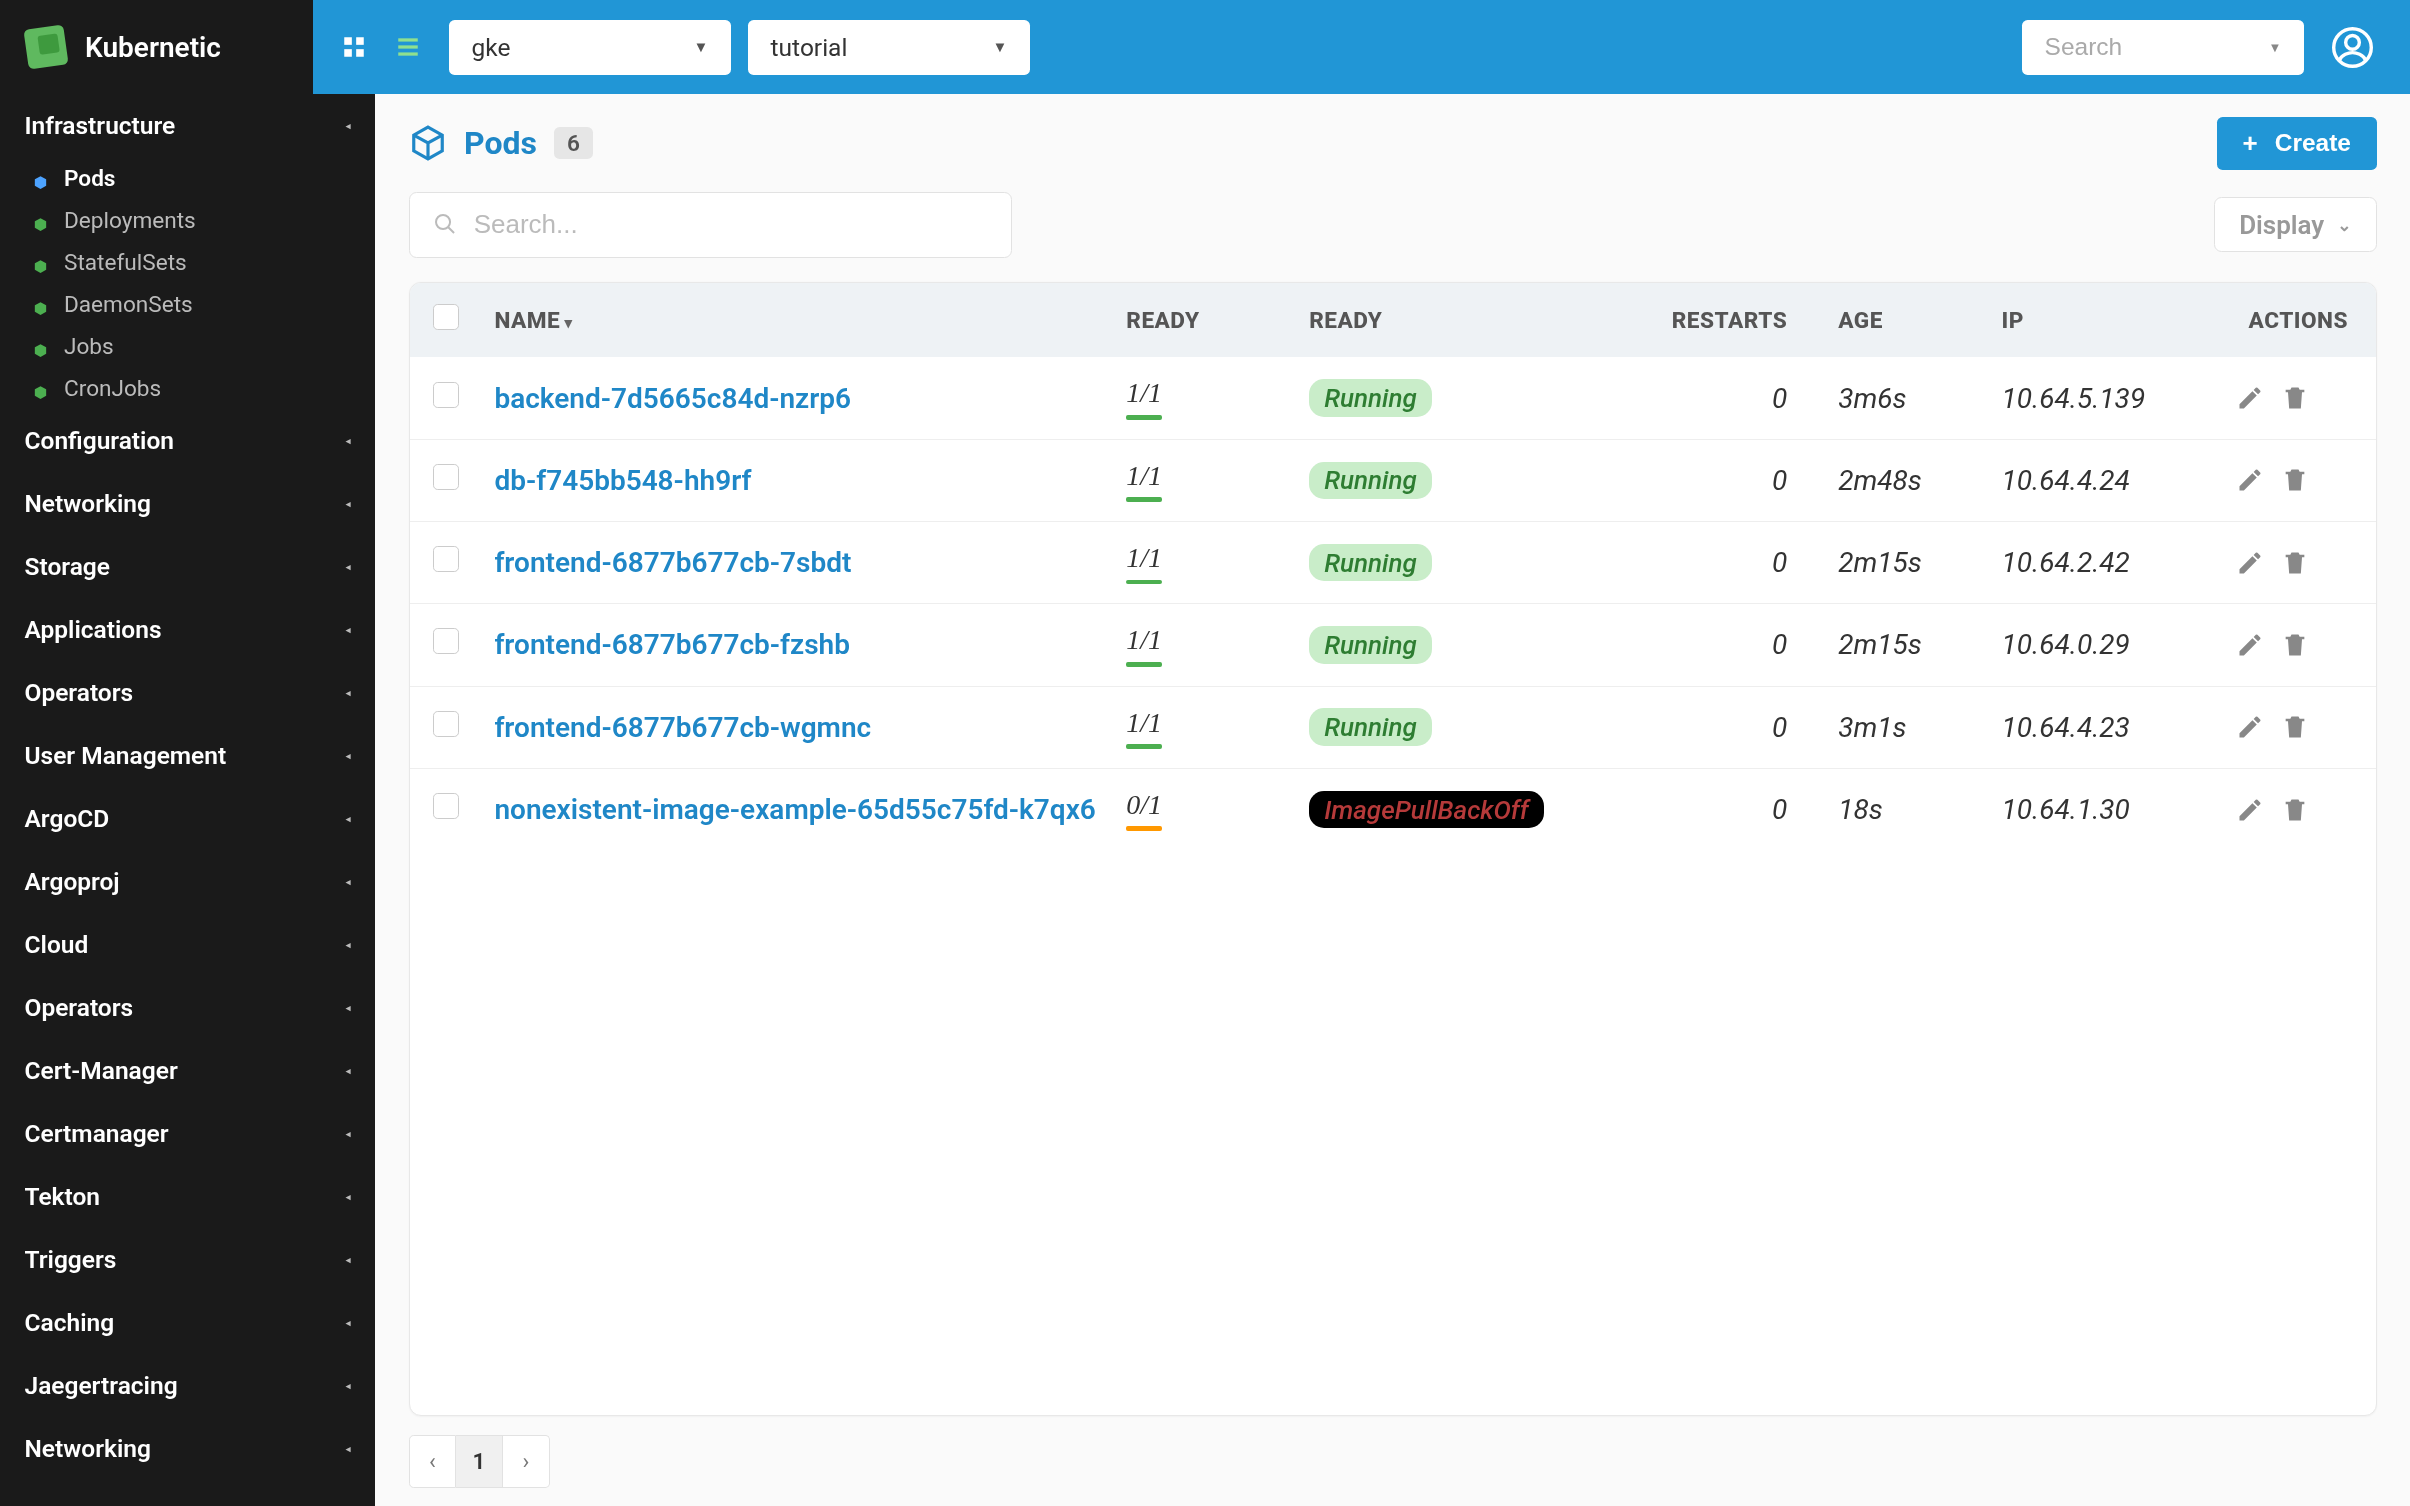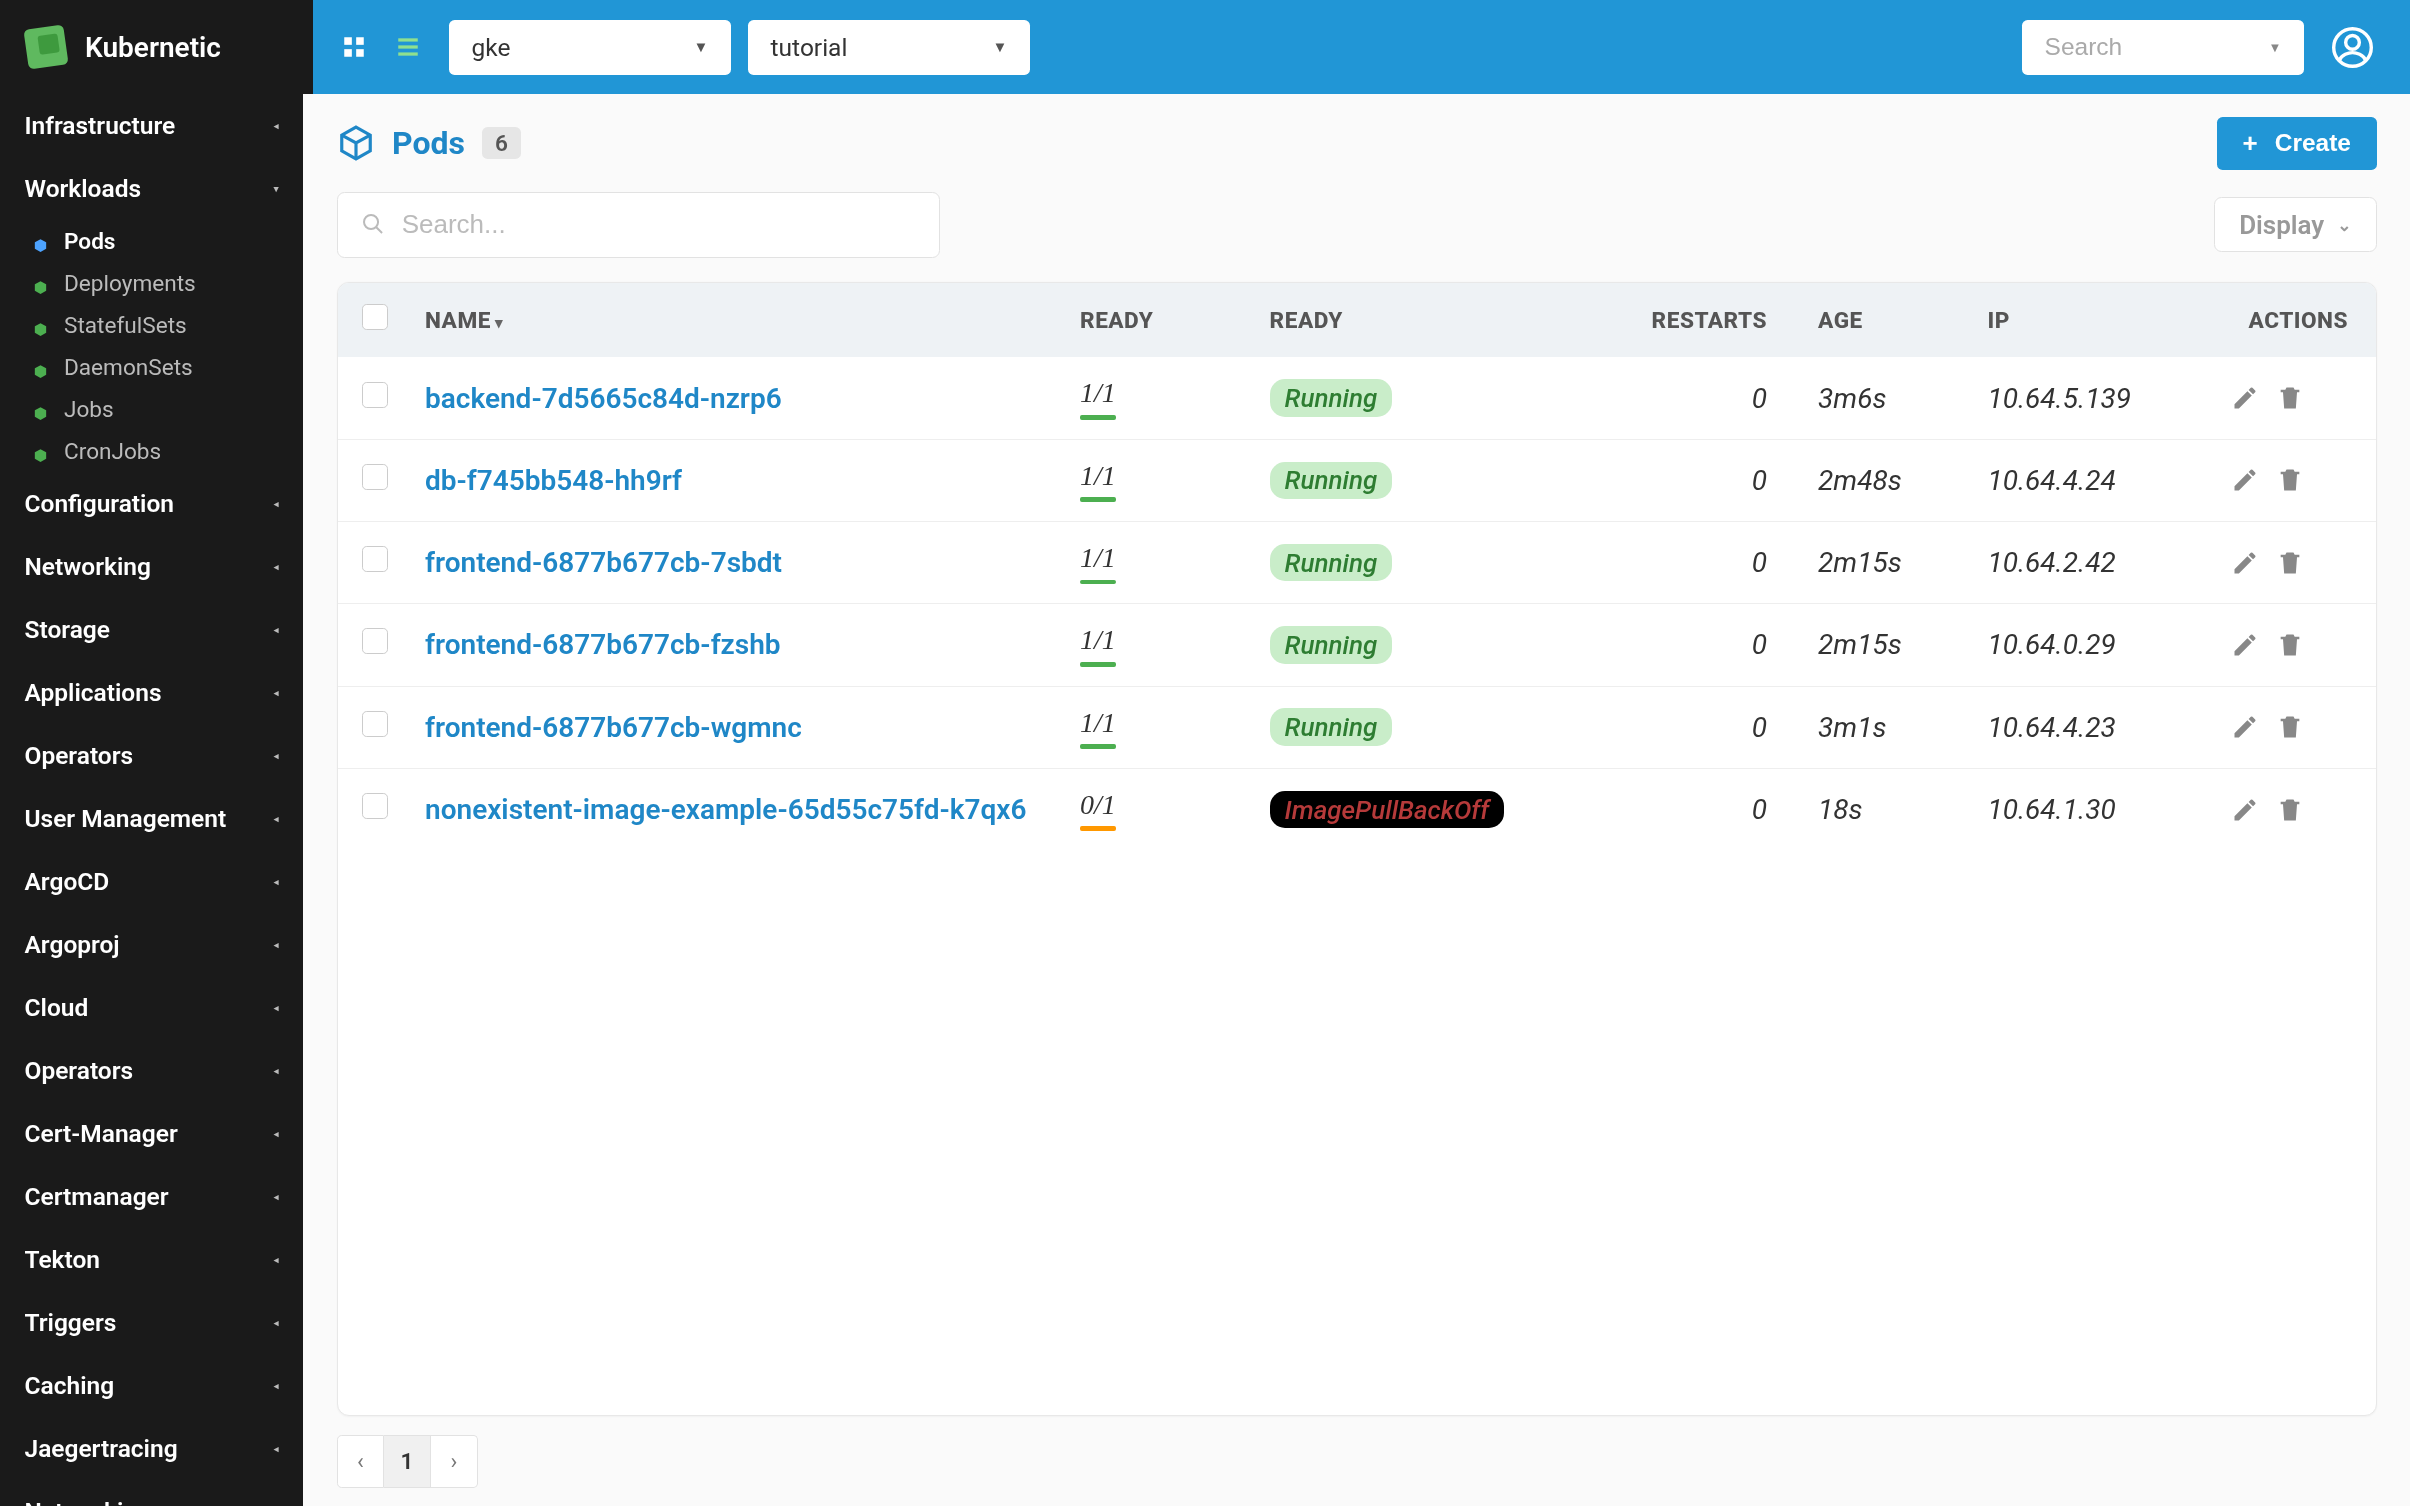--- a/index.html
+++ b/index.html
@@ -84,21 +84,21 @@
 }
 .search-box input::placeholder { color: #aaa; }
 .user-icon { width: 41px; height: 41px; cursor:pointer; }
 .user-icon svg { width:100%; height:100%; }
 
 
 .body { flex: 1; display: flex; min-height: 0; }
 
 
 .sidebar {
-  width: 303px;
+  width: 375px;
   background: #1a1a1a;
   color: #fff;
   overflow-y: auto;
   position:relative;
   flex-shrink:0;
 }
 .sidebar::-webkit-scrollbar{width:13px;}
 .sidebar::-webkit-scrollbar-thumb{background:#444;border-radius:0;}
 .sidebar::-webkit-scrollbar-track{background:#1a1a1a;}
 .sidebar-block { display:flex; align-items:center; justify-content:space-between; padding: 17px 24.5px; font-size: 24.5px; font-weight:600; cursor:pointer;}
@@ -249,24 +249,20 @@
     </div>
   </div>
 
   <div class="body">
 
     <div class="sidebar" id="sidebar">
         <div class="sidebar-block">
           <span>Infrastructure</span>
           <span class="sidebar-caret">◂</span>
         </div>
-        <div class="sidebar-block">
-          <span>Workloads</span>
-          <span class="sidebar-caret">▾</span>
-        </div>
         <div class="sidebar-sub active">
           <span class="sub-icon blue"><svg viewBox="0 0 24 24">
               <path d="M12 3l8 4.5v9L12 21l-8-4.5v-9L12 3z"></path>
             </svg></span>
           <span>Pods</span>
         </div>
         <div class="sidebar-sub">
           <span class="sub-icon green"><svg viewBox="0 0 24 24">
               <path d="M12 3l8 4.5v9L12 21l-8-4.5v-9L12 3z"></path>
             </svg></span>

